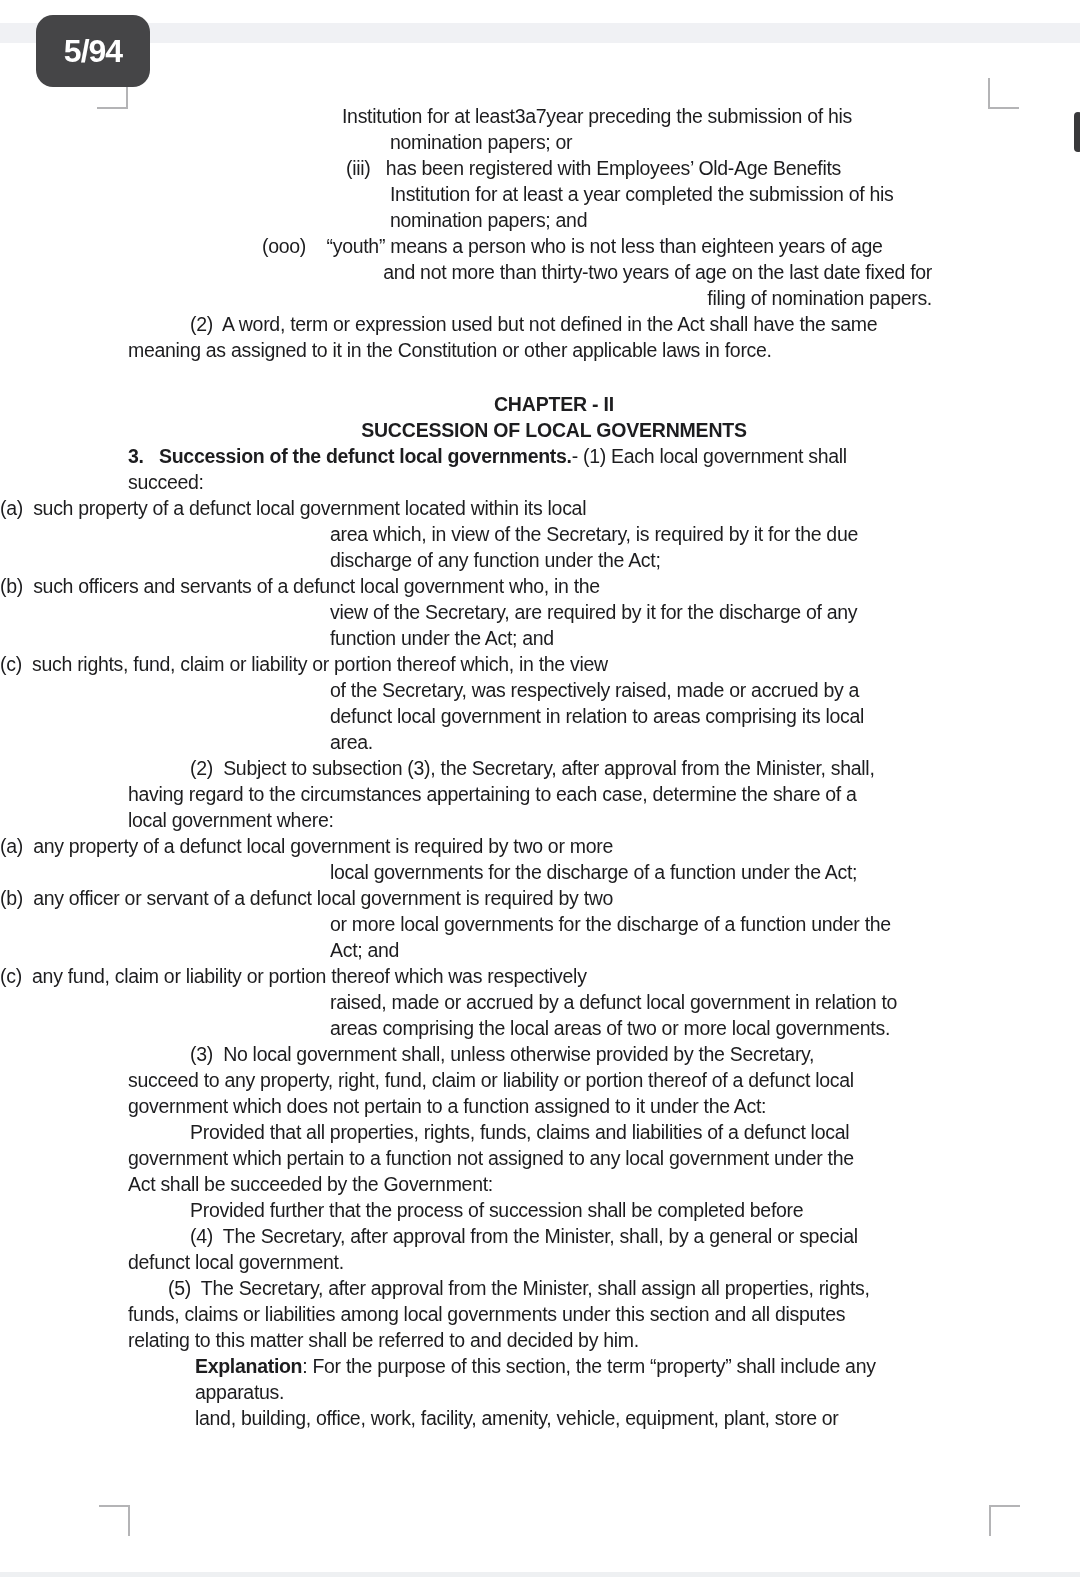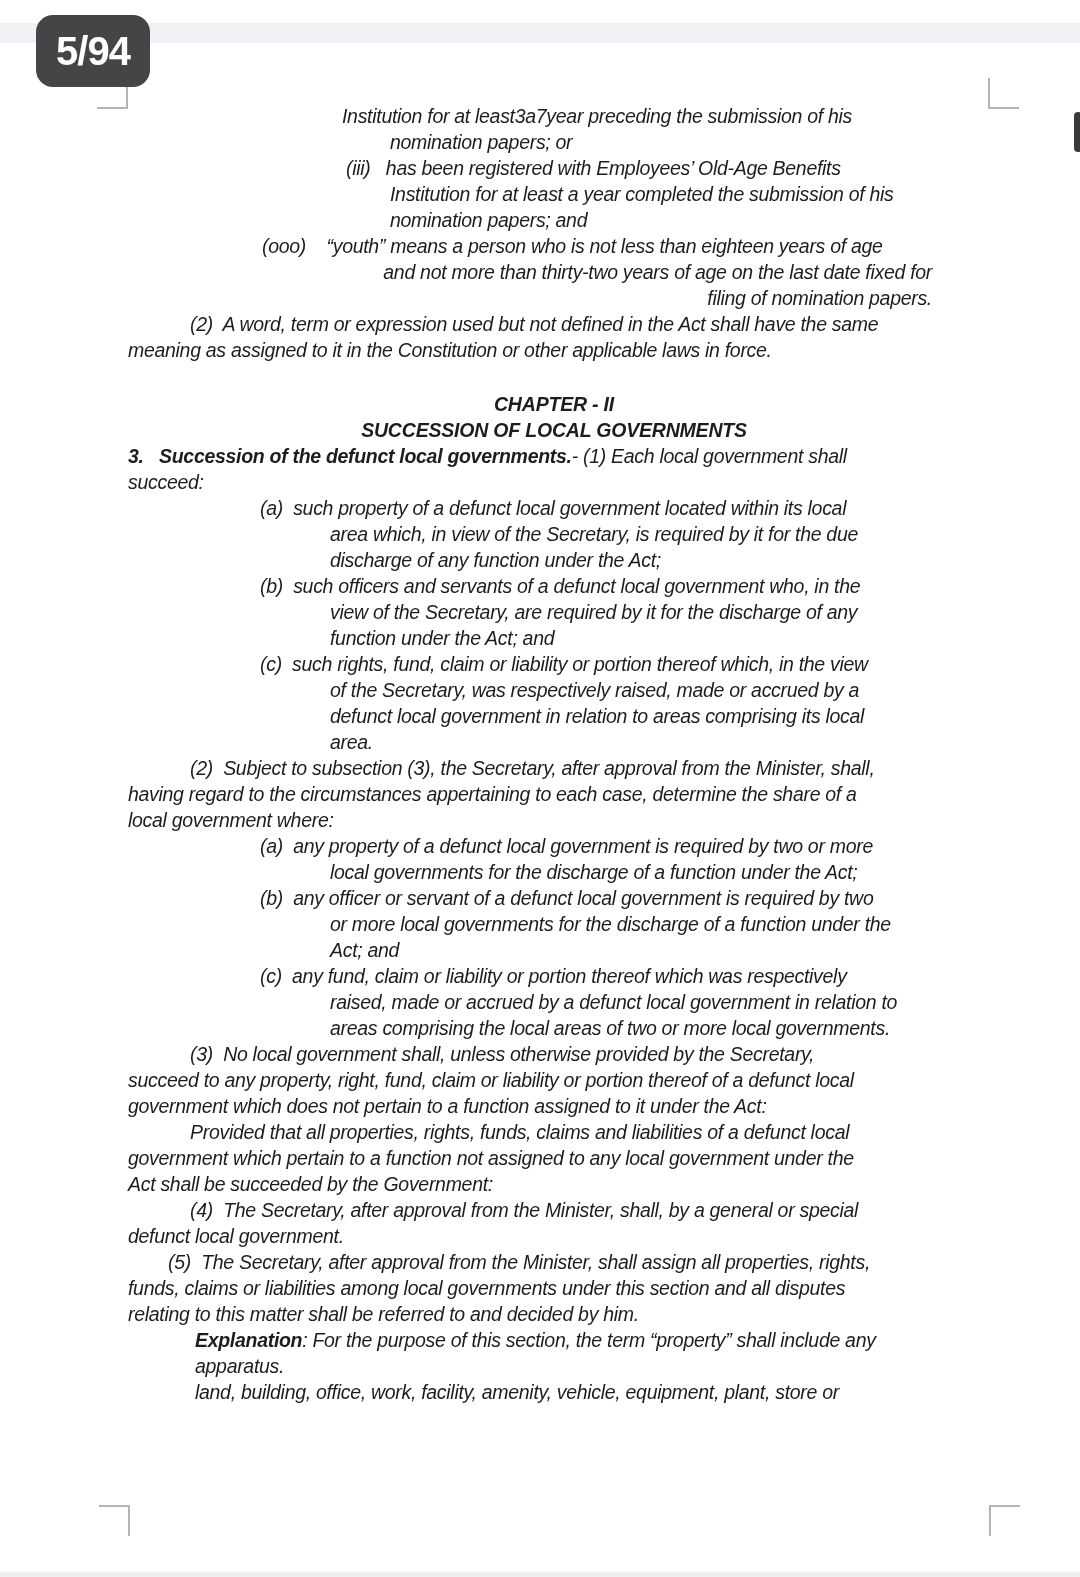--- a/index.html
+++ b/index.html
@@ -28,21 +28,21 @@
   .badge {
     position: absolute; left: 36px; top: 15px;
     width: 114px; height: 72px;
     background: #454547;
     border-radius: 17px;
     display: flex; align-items: center; justify-content: center;
     z-index: 5;
   }
   .badge span {
     color: #ffffff;
-    font-size: 40px;
+    font-size: 32px;
     font-weight: 700;
     letter-spacing: -1px;
   }
 
   
   .mark {
     position: absolute;
     width: 29px; height: 29px;
     border: 0 solid #b4b4b6;
   }
@@ -57,39 +57,38 @@
     width: 8px; height: 40px;
     background: #39393b;
     border-radius: 5px;
   }
 
   
   .doc {
     position: absolute; left: 0; top: 103px;
     width: 932px;
     color: #1d1d1f;
-    font-style: italic;
   }
   .line {
     white-space: pre;
     font-size: 19.5px;
     line-height: 26px;
     height: 26px;
     letter-spacing: -0.3px;
   }
   .b { font-weight: 700; }
   .mA   { margin-left: 342px; }
   .mB   { margin-left: 390px; }
   .mIII { margin-left: 346px; }
   .mOOO { margin-left: 262px; }
   .mC   { margin-left: 335px; text-align: right; }
   .body-l { margin-left: 128px; }
   .ind  { margin-left: 128px; text-indent: 62px; }
   .ind5 { margin-left: 128px; text-indent: 40px; }
-  .la   { margin-left: 260px; }
+  .la   { }
   .lc   { margin-left: 330px; }
   .hc   { margin-left: 128px; width: 852px; text-align: center; font-weight: 700; letter-spacing: -0.2px; }
   .sec  { margin-left: 128px; }
   .exp  { margin-left: 195px; }
   .sp   { margin-top: 28px; }
 </style>
 </head>
 <body>
 
 <div class="top-strip"></div>
@@ -140,20 +139,21 @@
     <div class="line lc"><span>Act; and</span></div>
     <div class="line la"><span>(c)  any fund, claim or liability or portion thereof which was respectively</span></div>
     <div class="line lc"><span>raised, made or accrued by a defunct local government in relation to</span></div>
     <div class="line lc"><span>areas comprising the local areas of two or more local governments.</span></div>
     <div class="line ind"><span>(3)  No local government shall, unless otherwise provided by the Secretary,</span></div>
     <div class="line body-l"><span>succeed to any property, right, fund, claim or liability or portion thereof of a defunct local</span></div>
     <div class="line body-l"><span>government which does not pertain to a function assigned to it under the Act:</span></div>
     <div class="line ind"><span>Provided that all properties, rights, funds, claims and liabilities of a defunct local</span></div>
     <div class="line body-l"><span>government which pertain to a function not assigned to any local government under the</span></div>
     <div class="line body-l"><span>Act shall be succeeded by the Government:</span></div>
+    <div class="line ind"><span>Provided further that the process of succession shall be completed before</span></div>
     <div class="line ind"><span>(4)  The Secretary, after approval from the Minister, shall, by a general or special</span></div>
     <div class="line body-l"><span>defunct local government.</span></div>
     <div class="line ind5"><span>(5)  The Secretary, after approval from the Minister, shall assign all properties, rights,</span></div>
     <div class="line body-l"><span>funds, claims or liabilities among local governments under this section and all disputes</span></div>
     <div class="line body-l"><span>relating to this matter shall be referred to and decided by him.</span></div>
     <div class="line exp"><span class="b">Explanation</span><span>: For the purpose of this section, the term “property” shall include any</span></div>
     <div class="line exp"><span>apparatus.</span></div>
     <div class="line exp"><span>land, building, office, work, facility, amenity, vehicle, equipment, plant, store or</span></div>
   </div>
 

